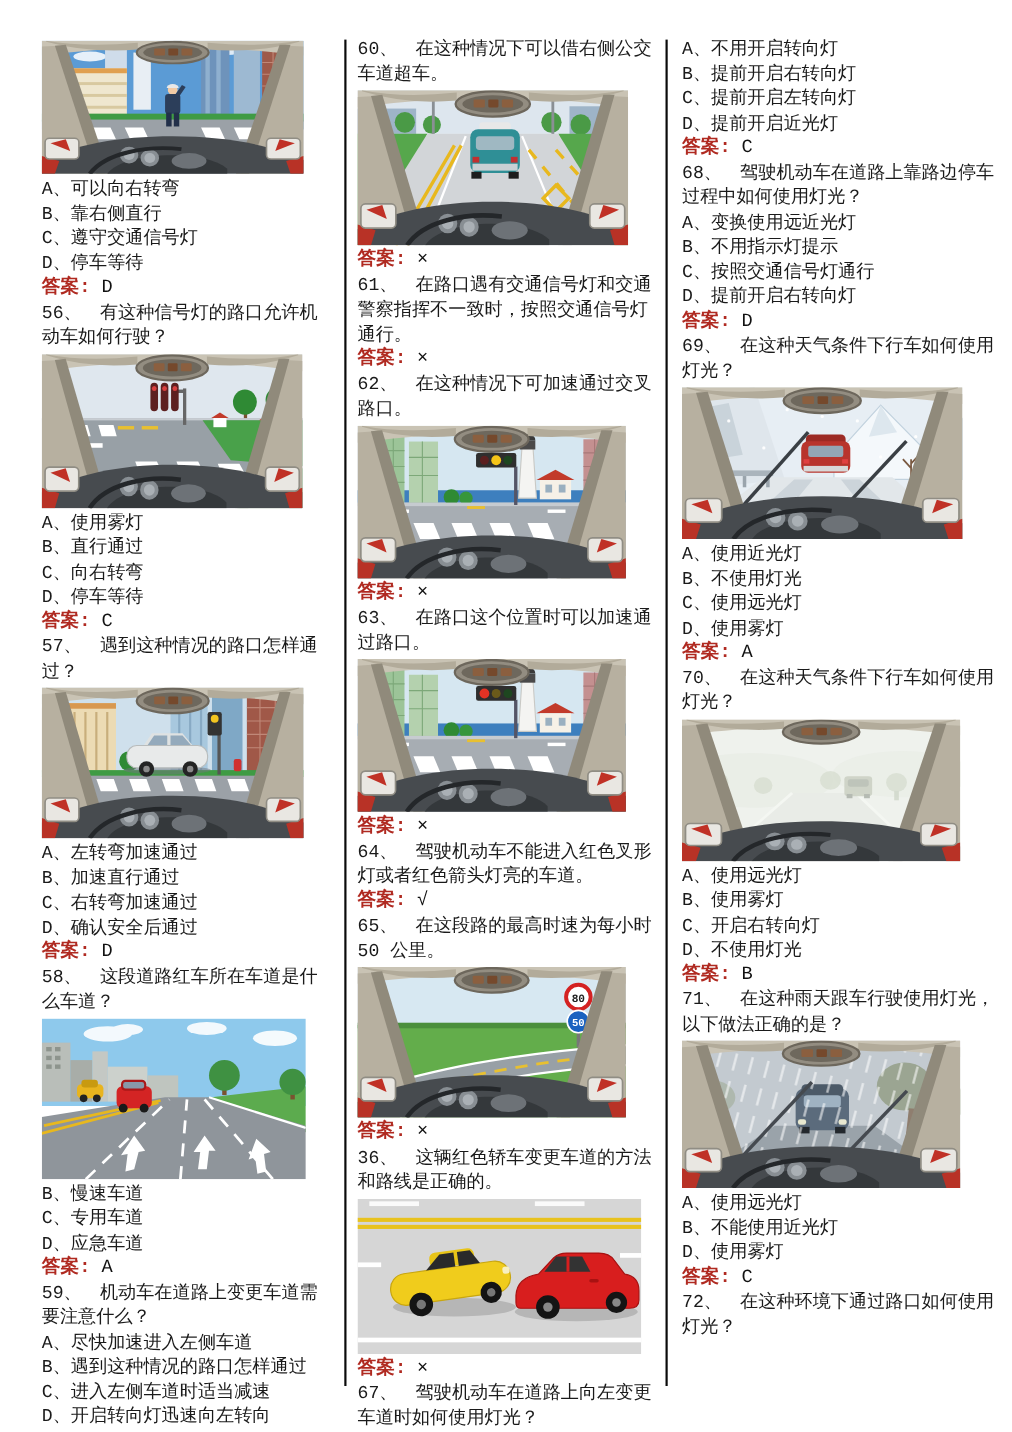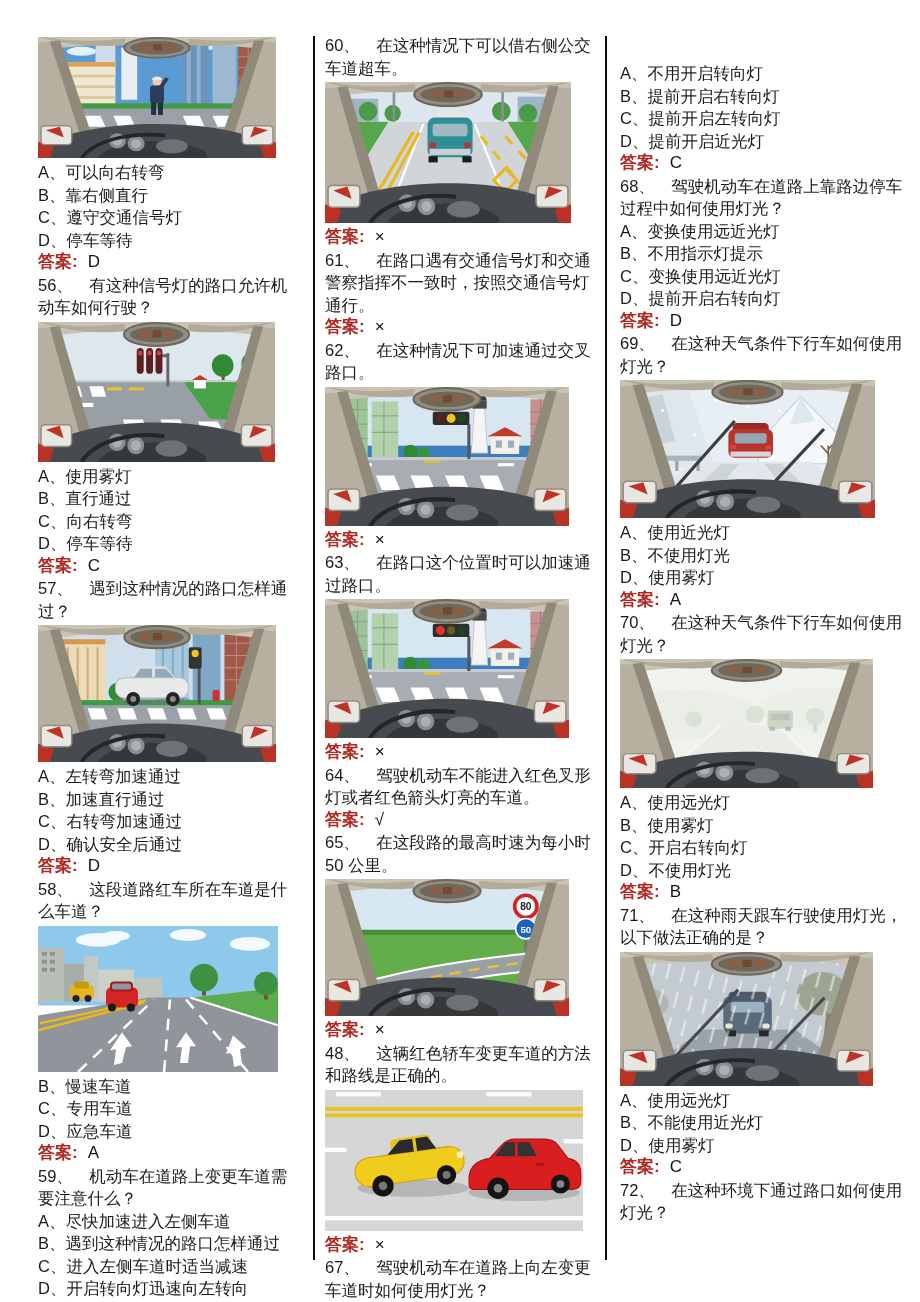--- a/index.html
+++ b/index.html
@@ -1,23 +1,23 @@
 <!DOCTYPE html>
 <html><head>
 <meta charset="utf-8">
 <style>
   html,body{margin:0;padding:0;background:#ffffff;}
   .page{position:relative;width:920px;height:1302px;background:#fff;overflow:hidden;
         font-family:"Liberation Sans","DejaVu Sans",sans-serif;color:#1a1a1a;}
   .divider{position:absolute;top:36px;height:1224px;width:2px;background:#0a0a0a;}
   .d1{left:313px;} .d2{left:605px;}
-  .col{position:absolute;top:34px;}
+  .col{position:absolute;top:34px;font-family:Liberation Mono, monospace;}
   .col1{left:38px;width:264px;}
   .col2{left:325px;width:271px;}
-  .col3{left:620px;width:286px;margin-top:28px;}
+  .col3{left:620px;width:286px;}
   .qtitle,.opt{font-size:16.5px;line-height:22.5px;}
   .ans{font-size:17px;line-height:22.5px;}
   .ans-label{color:#b02a21;font-weight:bold;}
   .ans-val{margin-left:10px;color:#111;}
   figure.qimg{margin:3px 0;padding:0;}
   figure.qimg svg{display:block;}
   .i55{width:238px;height:121px}.i56{width:237px;height:140px}.i57{width:238px;height:137px}
   .i58{width:240px;height:146px}
   .i60{width:246px;height:141px}.i62{width:244px;height:139px}.i63{width:244px;height:139px}
   .i65{width:244px;height:137px}.i66{width:258px;height:141px}
@@ -449,21 +449,21 @@
         <text x="197.5" y="31" text-anchor="middle" font-size="10" font-weight="bold" fill="#222">80</text>
         <circle cx="197.5" cy="49" r="10" fill="#1a62c0" stroke="#ffffff" stroke-width="1.5"></circle>
         <text x="197.5" y="53" text-anchor="middle" font-size="9.5" font-weight="bold" fill="#ffffff">50</text>
         <use href="#wsframe"></use>
       </svg>
     </figure>
     <div class="ans">
       <span class="ans-label">答案:</span><span class="ans-val">×</span>
     </div>
 
-    <div class="qtitle">48、　这辆红色轿车变更车道的方法和路线是正确的。</div>
+    <div class="qtitle">36、　这辆红色轿车变更车道的方法和路线是正确的。</div>
     <figure class="qimg">
       <svg class="i66" viewBox="0 0 240 132" preserveAspectRatio="none">
         <rect width="240" height="132" fill="#d6d6d6"></rect>
         <rect x="10" y="2" width="42" height="4" fill="#fafafa"></rect>
         <rect x="150" y="2" width="42" height="4" fill="#fafafa"></rect>
         <rect y="16" width="240" height="3.5" fill="#e8c21e"></rect>
         <rect y="22" width="240" height="3.5" fill="#e8c21e"></rect>
         <rect x="0" y="54" width="20" height="4" fill="#ffffff"></rect>
         <rect x="222" y="46" width="18" height="4" fill="#ffffff"></rect>
         <rect y="118" width="240" height="4" fill="#ffffff"></rect>
@@ -503,21 +503,21 @@
     <div class="opt">B、提前开启右转向灯</div>
     <div class="opt">C、提前开启左转向灯</div>
     <div class="opt">D、提前开启近光灯</div>
     <div class="ans">
       <span class="ans-label">答案:</span><span class="ans-val">C</span>
     </div>
 
     <div class="qtitle">68、　驾驶机动车在道路上靠路边停车过程中如何使用灯光？</div>
     <div class="opt">A、变换使用远近光灯</div>
     <div class="opt">B、不用指示灯提示</div>
-    <div class="opt">C、变换使用远近光灯</div>
+    <div class="opt">C、按照交通信号灯通行</div>
     <div class="opt">D、提前开启右转向灯</div>
     <div class="ans">
       <span class="ans-label">答案:</span><span class="ans-val">D</span>
     </div>
 
     <div class="qtitle">69、　在这种天气条件下行车如何使用灯光？</div>
     <figure class="qimg">
       <svg class="i69" viewBox="0 0 240 135" preserveAspectRatio="none">
         <rect width="240" height="135" fill="#e7eef4"></rect>
         <polygon points="130,62 170,16 208,56 240,28 240,82 130,82" fill="#f4f8fb" stroke="#c2d2de"></polygon>
@@ -552,20 +552,21 @@
           <circle cx="120" cy="26" r="1.4"></circle>
             <circle cx="220" cy="70" r="1.4"></circle>
         </g>
         <path d="M50,108 L108,40" stroke="#3a3f44" stroke-width="3"></path>
         <path d="M138,108 L192,48" stroke="#3a3f44" stroke-width="3"></path>
         <use href="#wsframe"></use>
       </svg>
     </figure>
     <div class="opt">A、使用近光灯</div>
     <div class="opt">B、不使用灯光</div>
+    <div class="opt">C、使用远光灯</div>
     <div class="opt">D、使用雾灯</div>
     <div class="ans">
       <span class="ans-label">答案:</span><span class="ans-val">A</span>
     </div>
 
     <div class="qtitle">70、　在这种天气条件下行车如何使用灯光？</div>
     <figure class="qimg">
       <svg class="i70" viewBox="0 0 240 135" preserveAspectRatio="none">
         <rect width="240" height="135" fill="#edf0ec"></rect>
         <ellipse cx="60" cy="58" rx="70" ry="26" fill="#dfe5da" opacity=".6"></ellipse>

